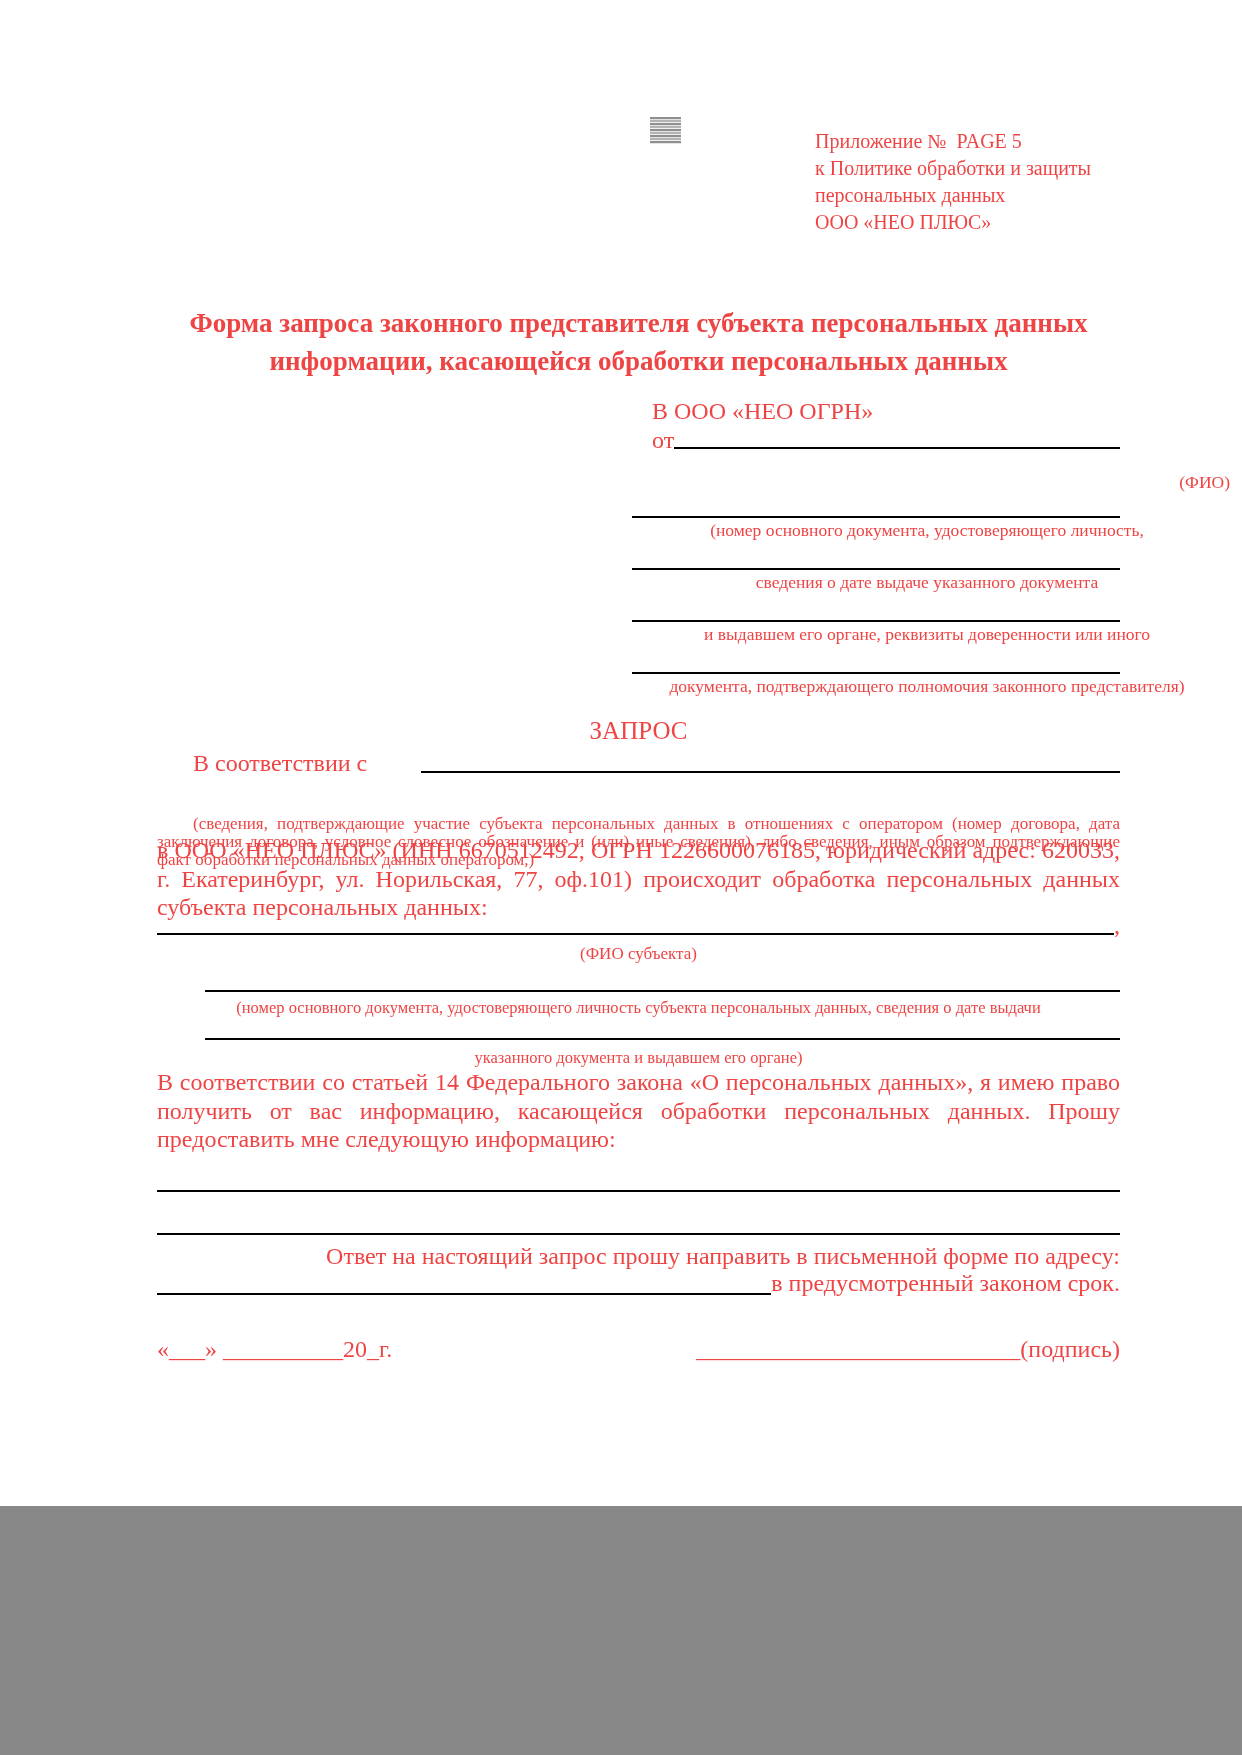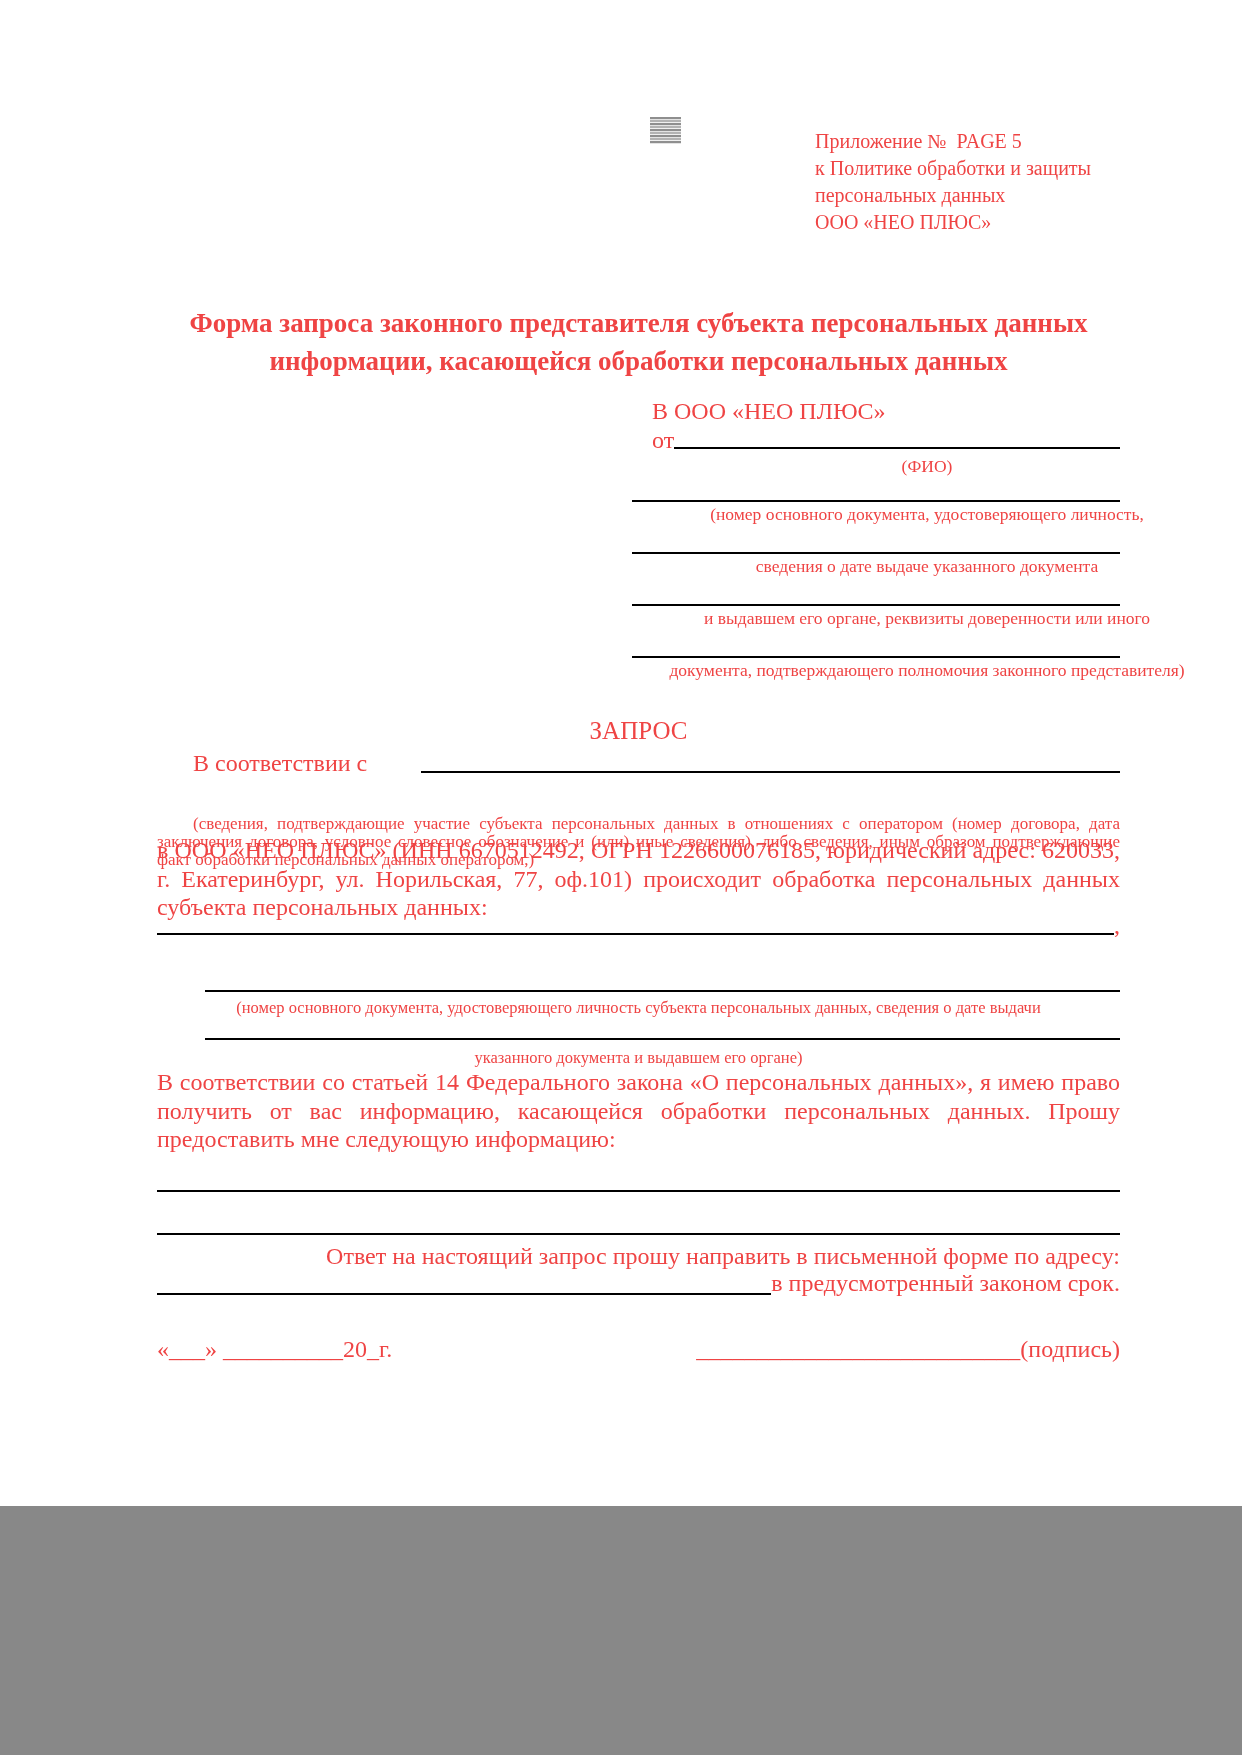--- a/index.html
+++ b/index.html
@@ -28,21 +28,21 @@
     text-align:center; font-weight:bold; font-size:27px; line-height:38px;
   }
 
   
   .recipient { left:632px; top:396px; width:488px; font-size:24px; }
   .recipient .to { padding-left:20px; line-height:30px; }
   .recipient .from-row { display:flex; line-height:28px; }
   .recipient .from-row .lead { padding-left:20px; }
   .caption { font-size:17.5px; line-height:20px; text-align:center; }
   .recipient .caption { margin:2px -110px 0 -8px; white-space:nowrap; }
-  .recipient .caption.first { margin-top:2px; }
+  .recipient .caption.first { margin-top:18px;text-align:right; }
   .fieldline { border-bottom:2px solid #000; }
   .recipient .fieldline { margin-top:24px; }
   .recipient .fieldline.gap { margin-top:28px; }
 
   .fill { flex:1; border-bottom:2px solid #000; align-self:flex-end; margin-bottom:5px; }
   .u-row { display:flex; }
 
   .zapros { left:157px; top:717px; width:963px; text-align:center; font-size:25px; }
 
   .intro { left:157px; top:748px; width:963px; font-size:24px; line-height:30px; display:flex;gap:48px; }
@@ -94,21 +94,21 @@
     <div>персональных данных</div>
     <div>ООО «НЕО ПЛЮС»</div>
   </div>
 
   <div class="abs title-block">
     <div>Форма запроса законного представителя субъекта персональных данных</div>
     <div>информации, касающейся обработки персональных данных</div>
   </div>
 
   <div class="abs recipient">
-    <div class="to">В ООО «НЕО ПЛЮС»</div>
+    <div class="to">В ООО «НЕО ОГРН»</div>
     <div class="from-row">
       <span class="lead">от</span>
       <span class="fill"></span>
     </div>
     <div class="caption first">(ФИО)</div>
 
     <div class="fieldline"></div>
     <div class="caption">(номер основного документа, удостоверяющего личность,</div>
 
     <div class="fieldline gap"></div>
@@ -129,20 +129,21 @@
   </div>
 
   <div class="abs fineprint">(сведения, подтверждающие участие субъекта персональных данных в отношениях с оператором (номер договора, дата заключения договора, условное словесное обозначение и (или) иные сведения), либо сведения, иным образом подтверждающие факт обработки персональных данных оператором,)</div>
 
   <div class="abs para op-para">в ООО «НЕО ПЛЮС» (ИНН 6670512492, ОГРН 1226600076185, юридический адрес: 620033, г. Екатеринбург, ул. Норильская, 77, оф.101)  происходит обработка персональных данных субъекта персональных данных:</div>
 
   <div class="abs subj-row u-row">
     <span class="fill"></span>
     <span>,</span>
   </div>
+  <div class="abs wcaption subj-fio">(ФИО субъекта)</div>
 
   <div class="abs subj-line l1"></div>
   <div class="abs wcaption subj-cap1">(номер основного документа, удостоверяющего личность субъекта персональных данных, сведения о дате выдачи</div>
 
   <div class="abs subj-line l2"></div>
   <div class="abs wcaption subj-cap2">указанного документа и выдавшем его органе)</div>
 
   <div class="abs para law-para">В соответствии со статьей 14 Федерального закона «О персональных данных», я имею право получить от вас информацию, касающейся обработки персональных данных. Прошу предоставить мне следующую информацию:</div>
 
   <div class="abs full-line f1"></div>

